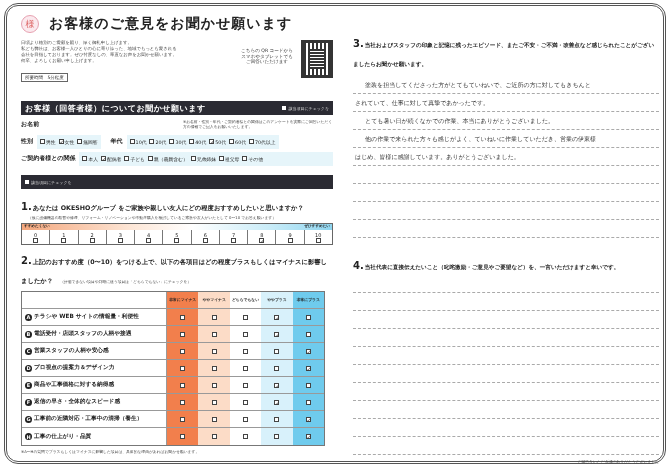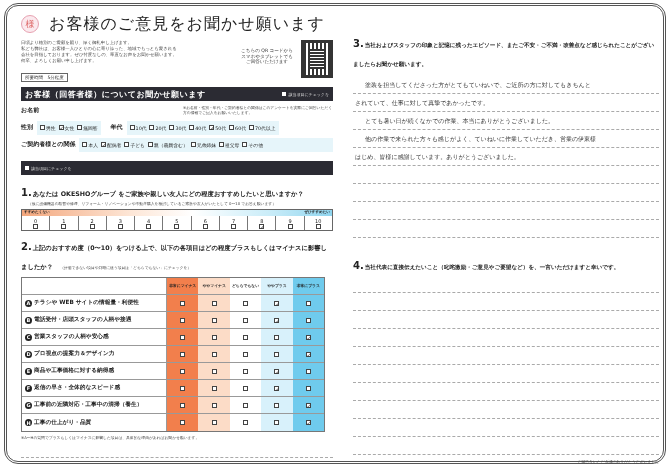--- a/index.html
+++ b/index.html
@@ -2,29 +2,29 @@
 <html><head>
 <meta charset="utf-8">
 <style>
 *{box-sizing:border-box;margin:0;padding:0}
 html,body{width:670px;height:468px;background:#fff;overflow:hidden;font-family:"DejaVu Sans",sans-serif;color:#222}
 .sheet{position:absolute;left:4px;top:3px;width:662px;height:461px;border:3px double #555;border-radius:14px;background:#fff}
 .left{position:absolute;left:14px;top:6px;width:312px}
 .right{position:absolute;left:346px;top:6px;width:306px}
 .title-row{display:flex;align-items:center;height:24px}
 .seal{width:18px;height:18px;border-radius:50%;border:1px solid #e7a2b1;background:#fbe9ee;color:#d66;font-size:9px;display:flex;align-items:center;justify-content:center;margin-right:10px}
-.title{font-size:16px;font-weight:normal;letter-spacing:1px}
+.title{font-size:14px;font-weight:bold;letter-spacing:1px}
 .intro{display:flex;justify-content:space-between;margin-top:4px}
 .intro-text{font-size:4.4px;line-height:6px;color:#444;width:190px}
 .time-box{display:inline-block;border:1px solid #666;font-size:4.5px;padding:1px 3px;margin-top:3px}
 .qr-text{font-size:4.6px;line-height:5.6px;text-align:center;color:#333;width:60px;margin-top:8px}
 .qr{width:32px;height:38px;background:
  repeating-linear-gradient(90deg,#111 0 2px,#fff 2px 4px),#111;opacity:.85;border:3px solid #111;position:relative}
 .qr::after{content:"";position:absolute;inset:6px;background:repeating-linear-gradient(0deg,#111 0 2px,#fff 2px 3px)}
-.band{background:#2b2b33;color:#fff;height:14px;display:flex;align-items:center;justify-content:space-between;padding:0 4px;margin-top:4px}
+.band{background:#2b2b33;color:#fff;height:14px;display:flex;align-items:center;justify-content:space-between;padding:0 4px;margin-top:18px}
 .band .t{font-size:8px;font-weight:bold;letter-spacing:.5px}
 .band .c{font-size:4px;color:#ddd}
 .band .c span.box{display:inline-block;width:4px;height:4px;background:#fff;margin-right:2px;vertical-align:middle}
 .name-row{display:flex;align-items:center;justify-content:space-between;height:18px}
 .lbl{font-size:6px;font-weight:bold}
 .note{font-size:3.8px;color:#444;line-height:5px;width:150px}
 .opt-row{display:flex;align-items:center;height:17px;gap:4px}
 .opts{background:#e6f5fa;display:flex;align-items:center;gap:3px;padding:2px 3px;height:14px}
 .opt{font-size:4.8px;display:flex;align-items:center;gap:1px;white-space:nowrap}
 .cb{display:inline-block;width:5px;height:5px;border:.6px solid #444;background:#fff;font-size:5px;line-height:4px;text-align:center;color:#333}

